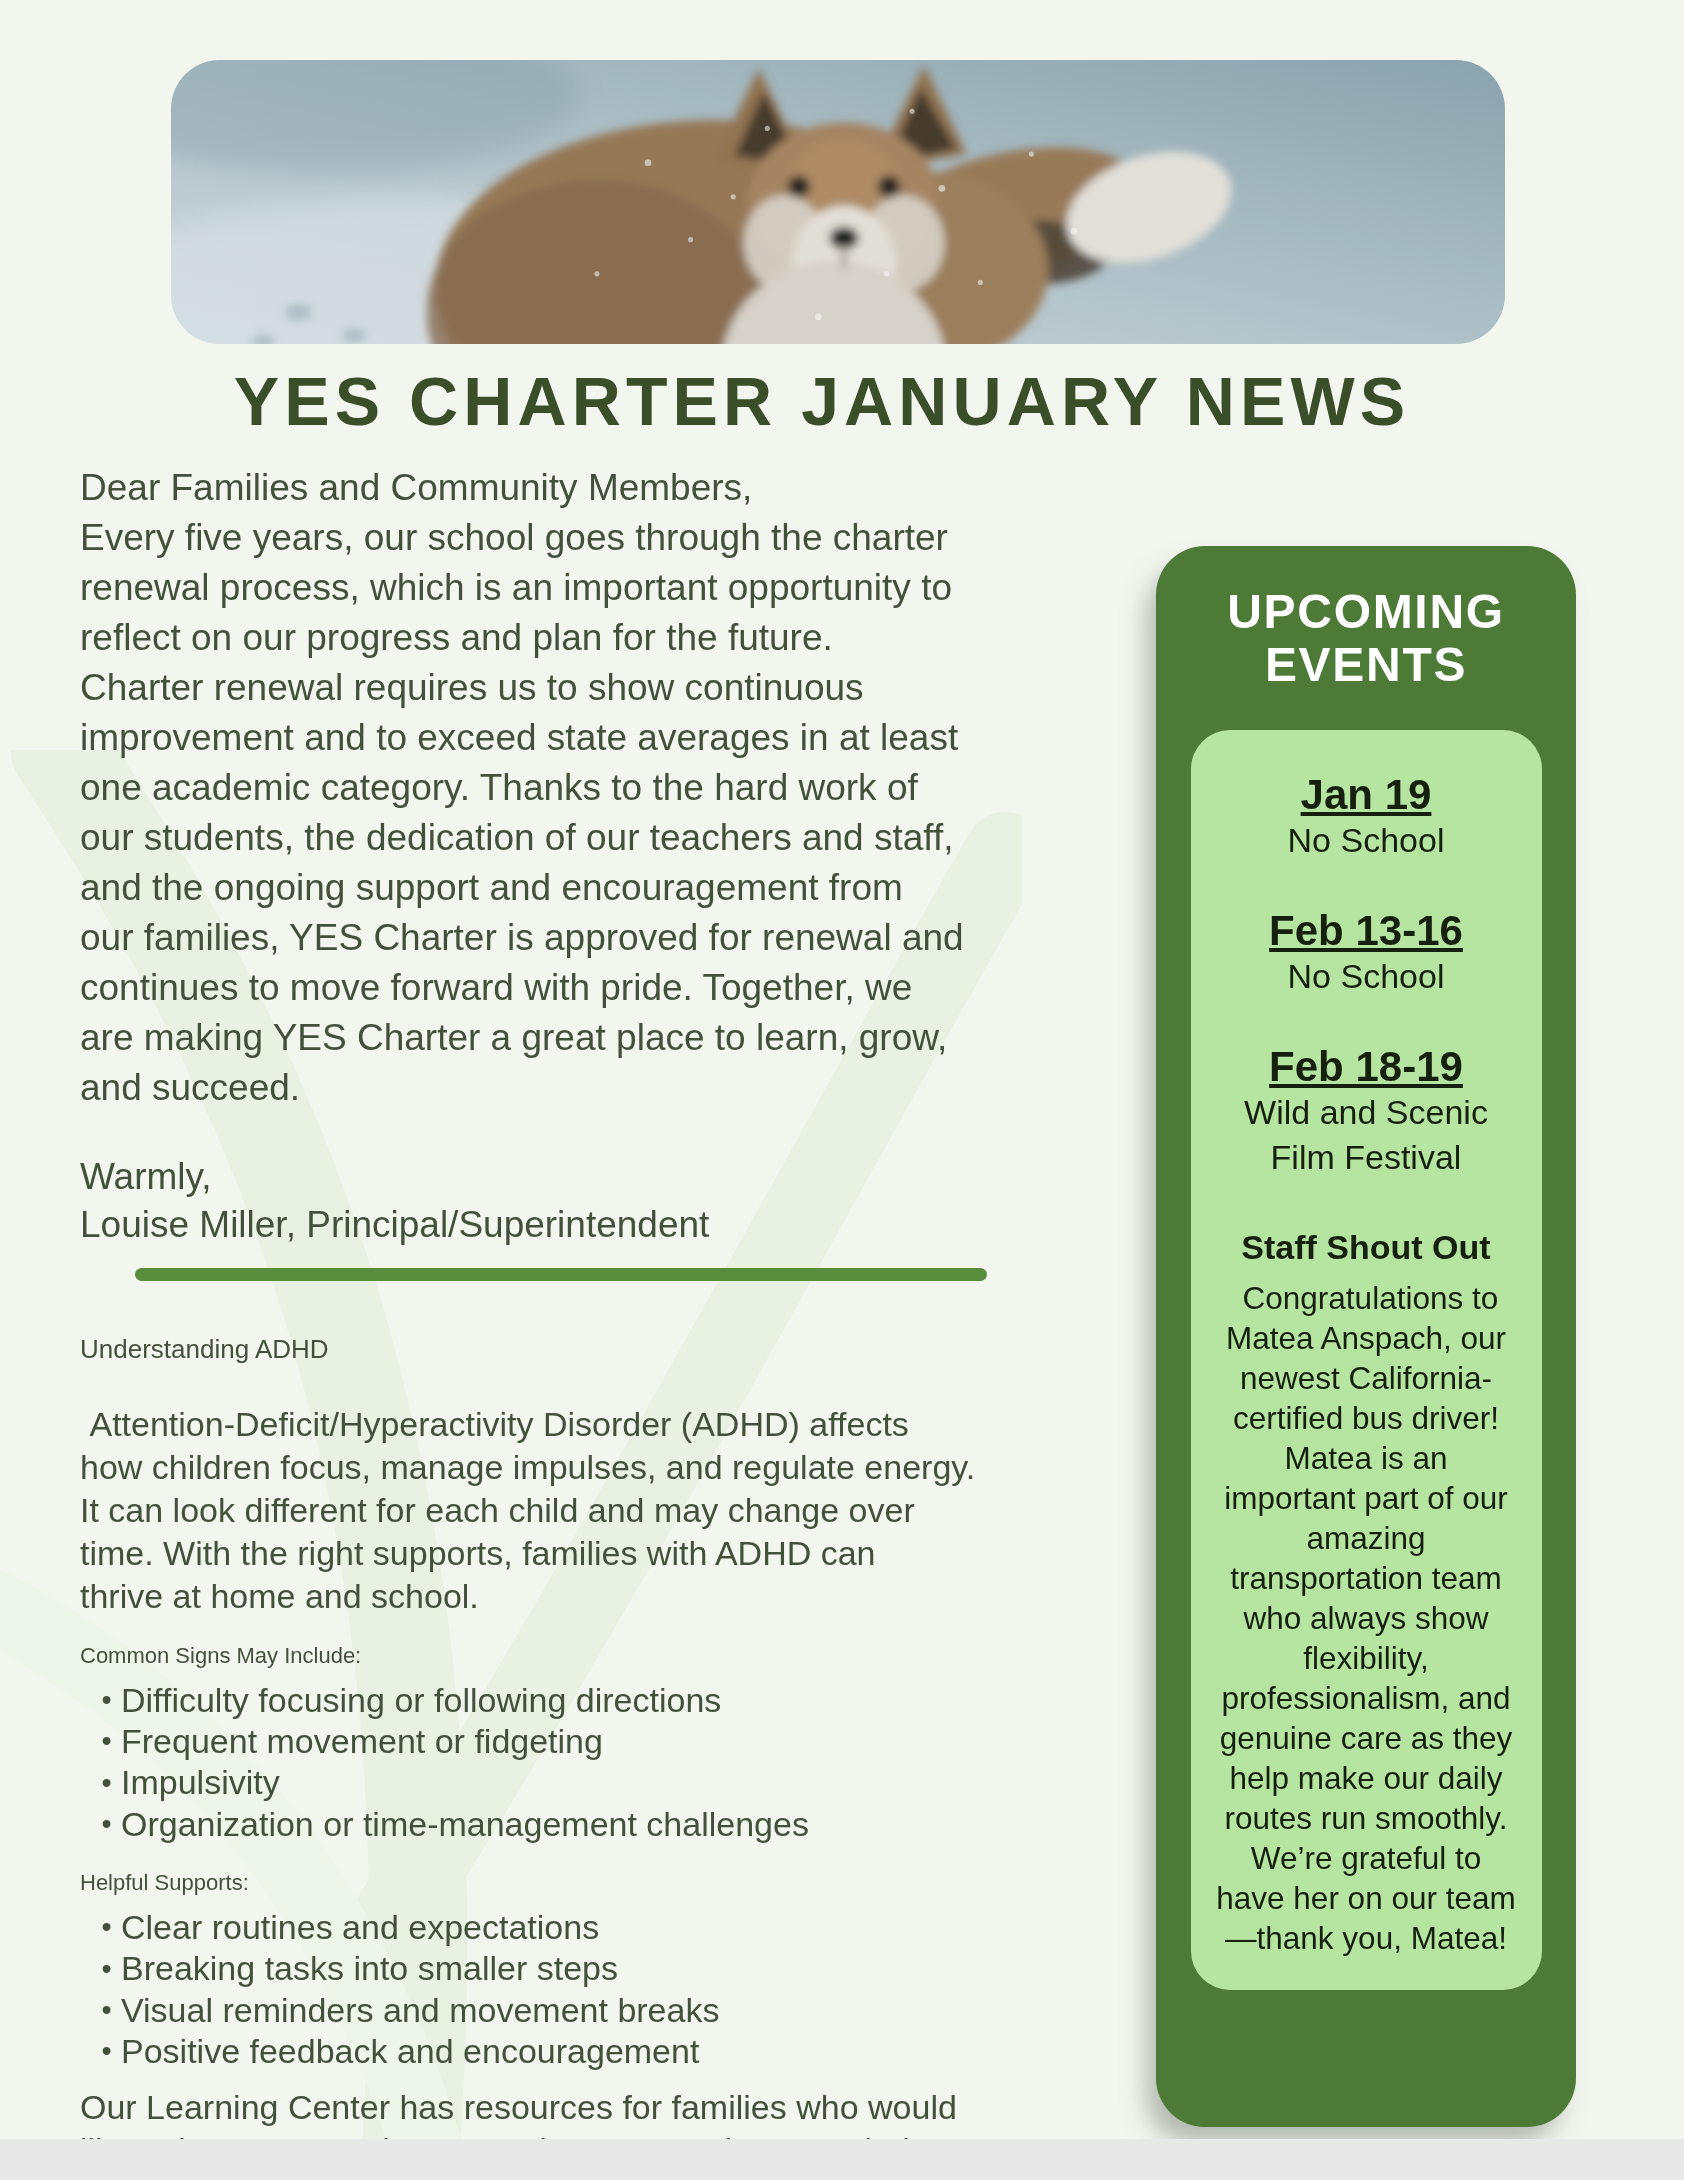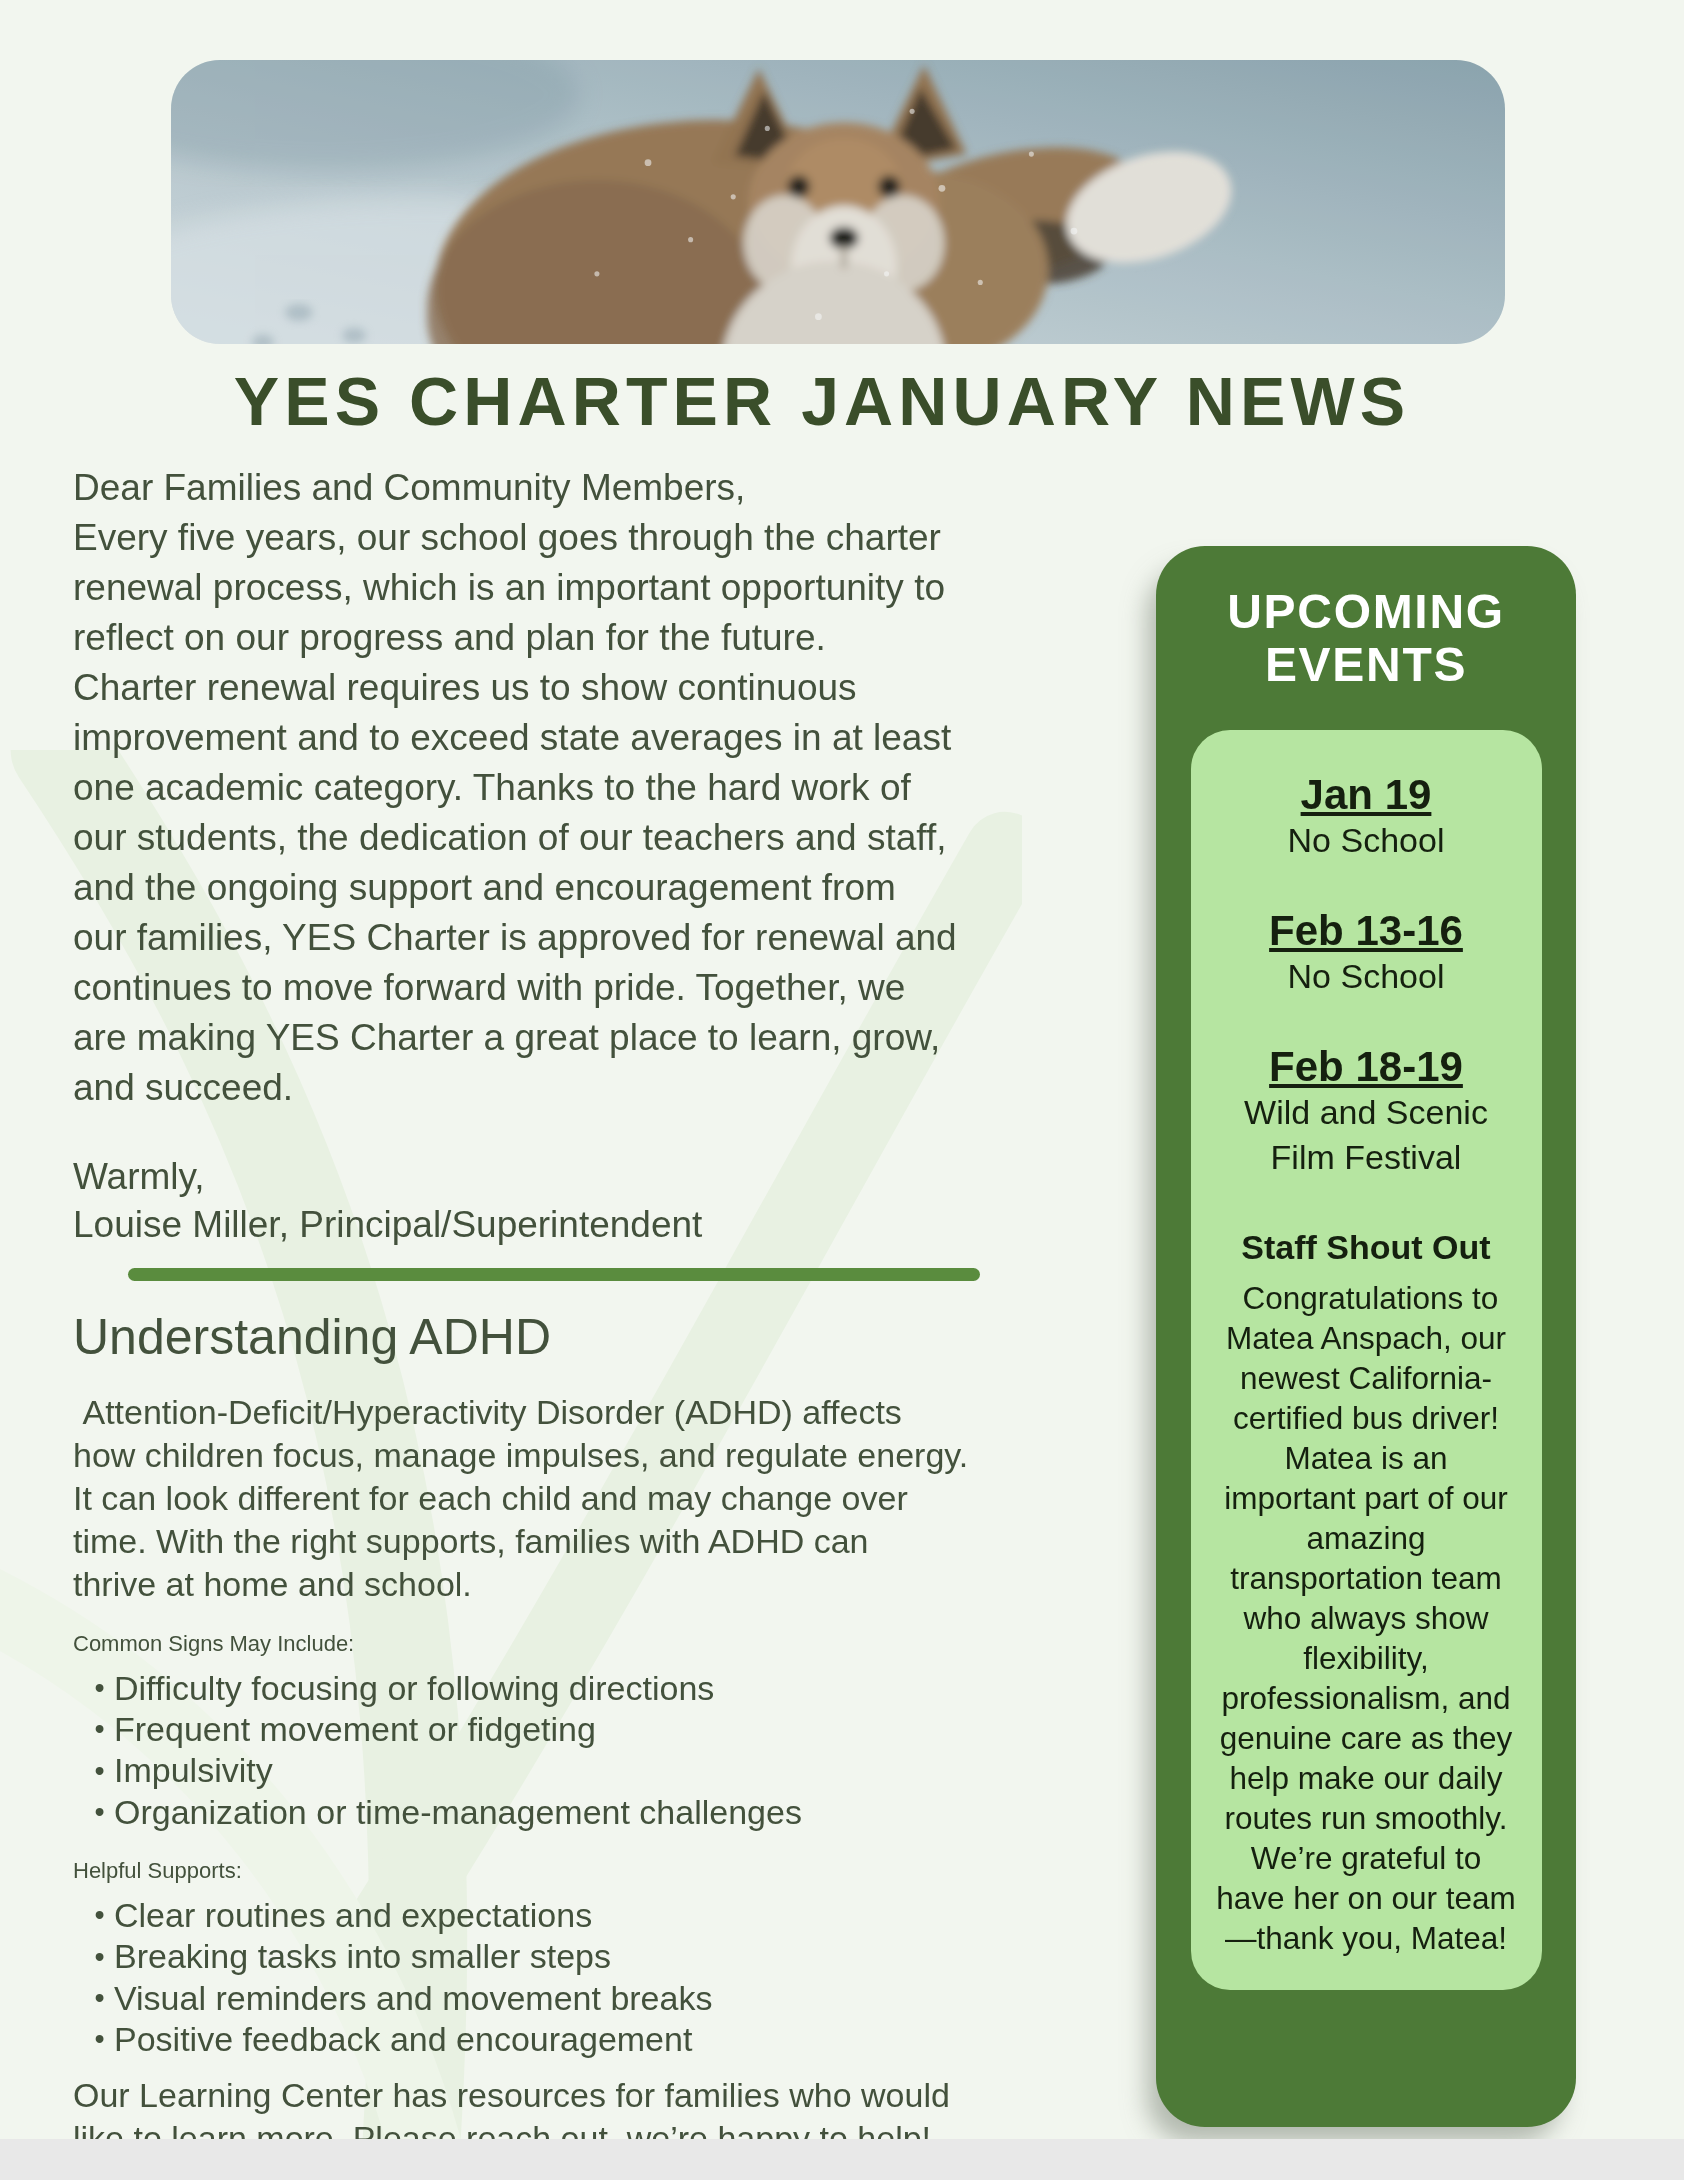--- a/index.html
+++ b/index.html
@@ -18,30 +18,30 @@
     border-radius:49px;overflow:hidden;z-index:1;
   }
   .hero svg{display:block;width:100%;height:100%;}
   .title{
     position:absolute;left:68px;top:365px;width:1508px;margin:0;z-index:2;
     text-align:center;
     font-size:68px;line-height:72px;font-weight:900;letter-spacing:5.1px;
     color:var(--title-green,#3a4e2a);
     white-space:nowrap;
   }
-  .main-col{position:absolute;left:73px;top:463px;width:1083px;z-index:2;}
+  .main-col{position:absolute;left:80px;top:463px;width:1083px;z-index:2;}
   .body-line{font-size:37px;line-height:50px;}
   .keep-space{white-space:pre-wrap;}
   .closing{margin-top:40px;line-height:48px;}
   .signature{line-height:48px;}
   .divider{
     margin:19px 0 0 55px;width:852px;height:12.8px;border-radius:6.8px;
     background:var(--divider-green,#5a8c3e);
   }
-  .adhd-heading{margin-top:32px;font-size:50px;line-height:49px;}
+  .adhd-heading{margin-top:44px;font-size:26px;line-height:49px;}
   .adhd-intro{margin-top:29px;}
   .small-line{font-size:34px;line-height:43px;}
   .list-heading{margin-top:14px;font-size:22px;line-height:48px;}
   ul.plain{list-style:none;margin:0;padding:0;}
   ul.plain li{font-size:34px;line-height:41px;padding-left:12px;}
   .bullet{display:inline-block;width:29px;text-align:center;font-size:29px;vertical-align:1.7px;}
   .outro{margin-top:13.6px;}
   .sidebar{
     position:absolute;left:1156px;top:546px;width:420px;height:1581px;z-index:2;
     background:var(--sidebar-green,#4d7a37);

